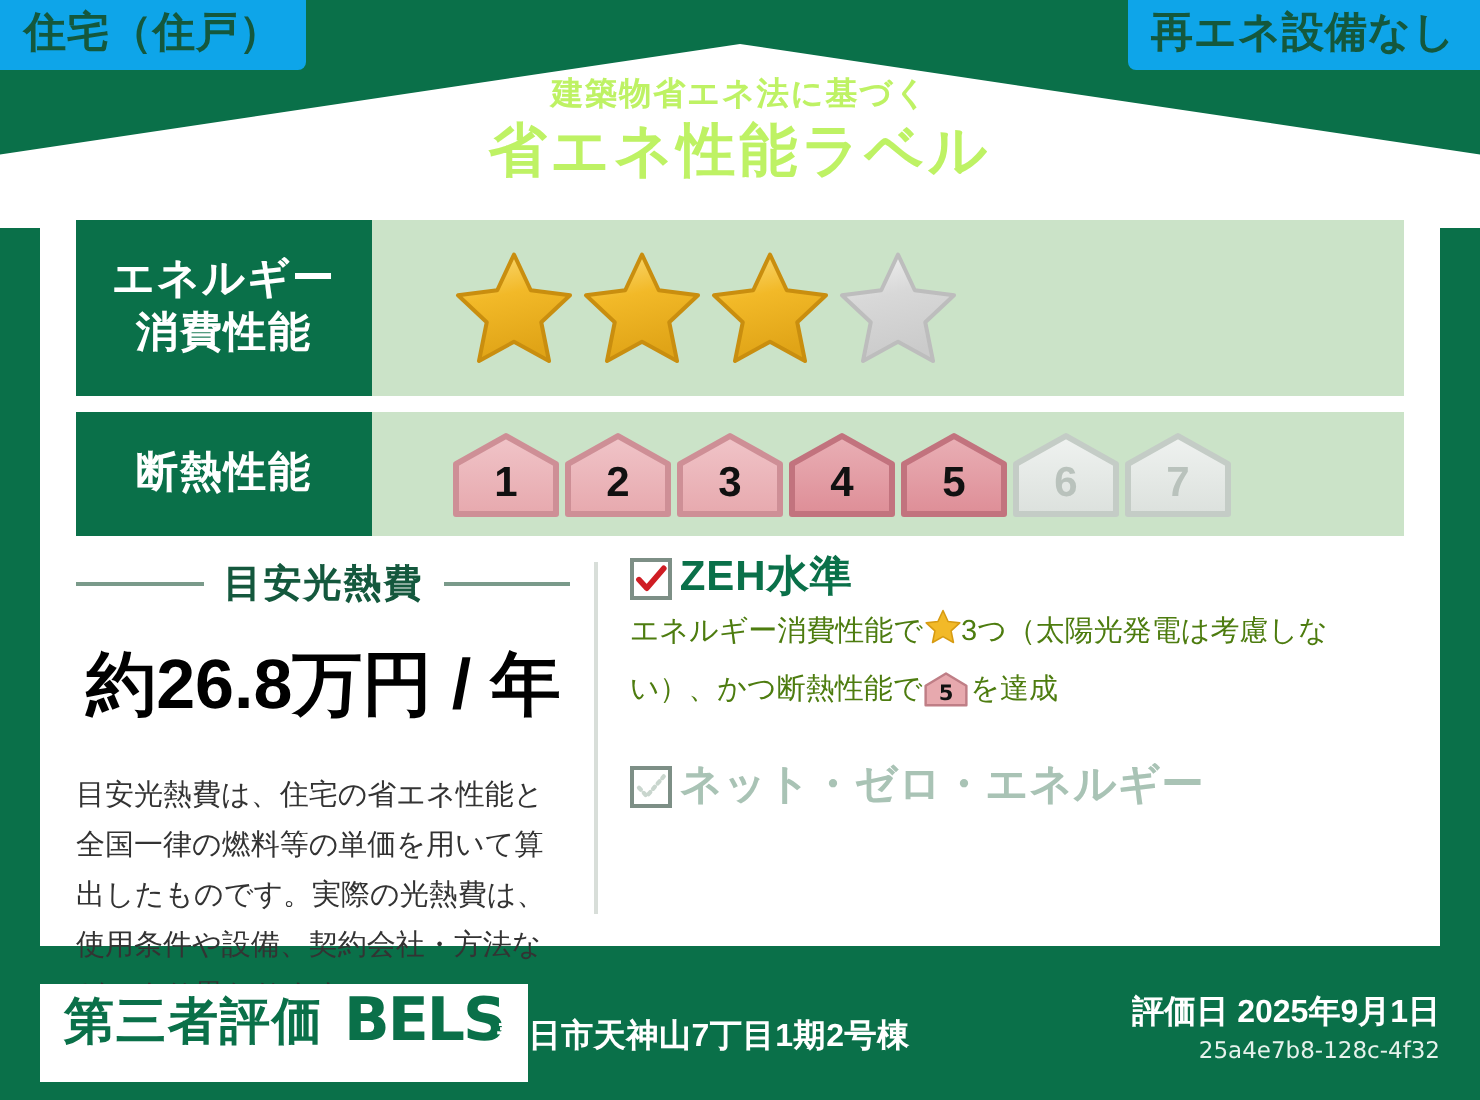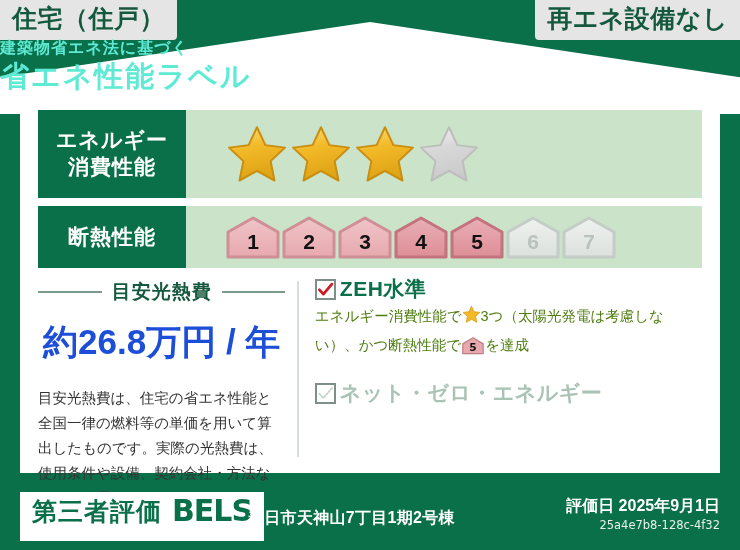--- a/index.html
+++ b/index.html
@@ -13,45 +13,46 @@
     position: relative;
     width: 740px; height: 550px;
     background: #0a7049;
     overflow: hidden;
   }
 
   
   .corner-badge {
     position: absolute;
     top: 0;
-    background: #e5e5e5;
+    background: #0ea5e9;
     color: #14583d;
     font-weight: bold;
-    font-size: 25px;
+    font-size: 21px;
     letter-spacing: 0.5px;
     padding: 5px 12px 7px 12px;
     line-height: 1.1;
     white-space: nowrap;
   }
   #badge-left  { left: 0;  border-radius: 0 0 4px 0; }
   #badge-right { right: 0; border-radius: 0 0 0 4px; }
 
   
   #roof {
     position: absolute;
     left: 0; top: 22px;
     width: 740px; height: 92px;
     background: #ffffff;
     clip-path: polygon(50% 0%, 100% 60%, 100% 100%, 0% 100%, 0% 60%);
   }
   #header-text {
     position: absolute;
     left: 0; top: 38px;
     width: 740px;
-    color: #5eead4;
+    text-align: center;
+    color: #bef264;
     z-index: 3;
   }
   #header-sub {
     font-size: 16px; font-weight: bold; letter-spacing: 1px;
     line-height: 1.2;
   }
   #header-title {
     font-size: 29px; font-weight: bold; letter-spacing: 2px;
     line-height: 1.2; margin-top: 2px;
   }
@@ -154,21 +155,21 @@
   }
   #cost-heading::before,
   #cost-heading::after {
     content: "";
     flex: 1 1 auto;
     height: 2px;
     background: #7a9a8a;
   }
   #cost-value {
     text-align: center;
-    color: #1d4ed8;
+    color: #000000;
     font-weight: bold;
     font-size: 35px;
     letter-spacing: 0px;
     margin-top: 14px;
     white-space: nowrap;
   }
   #cost-note {
     margin-top: 20px;
     color: #333333;
     font-size: 14.5px;

